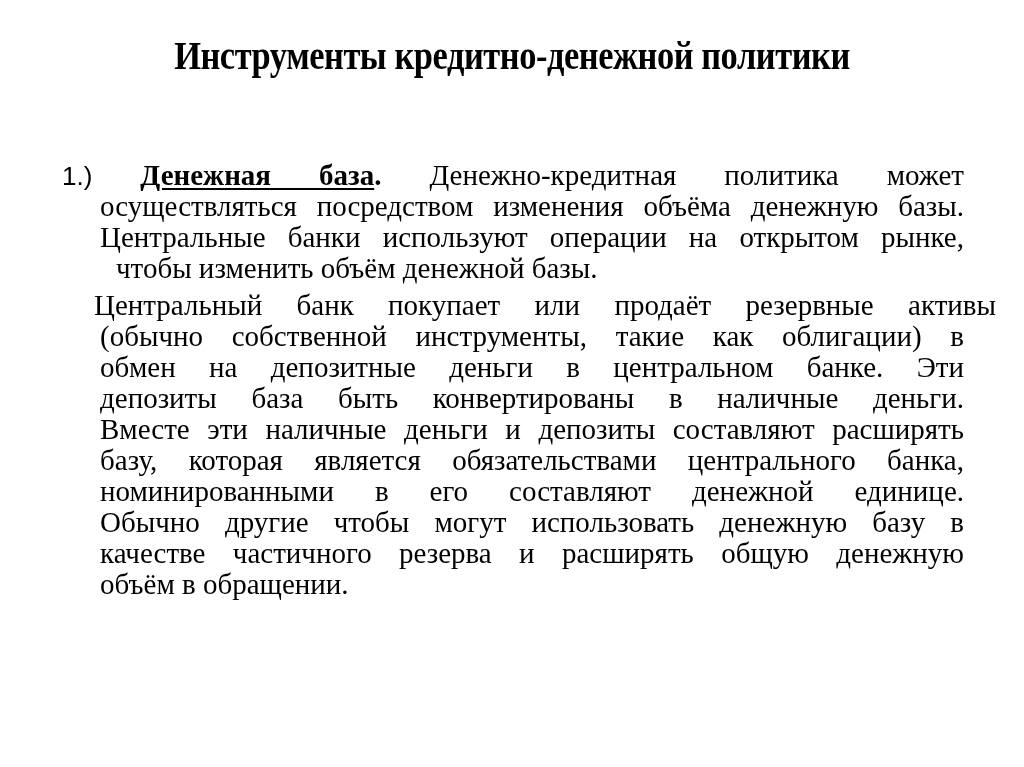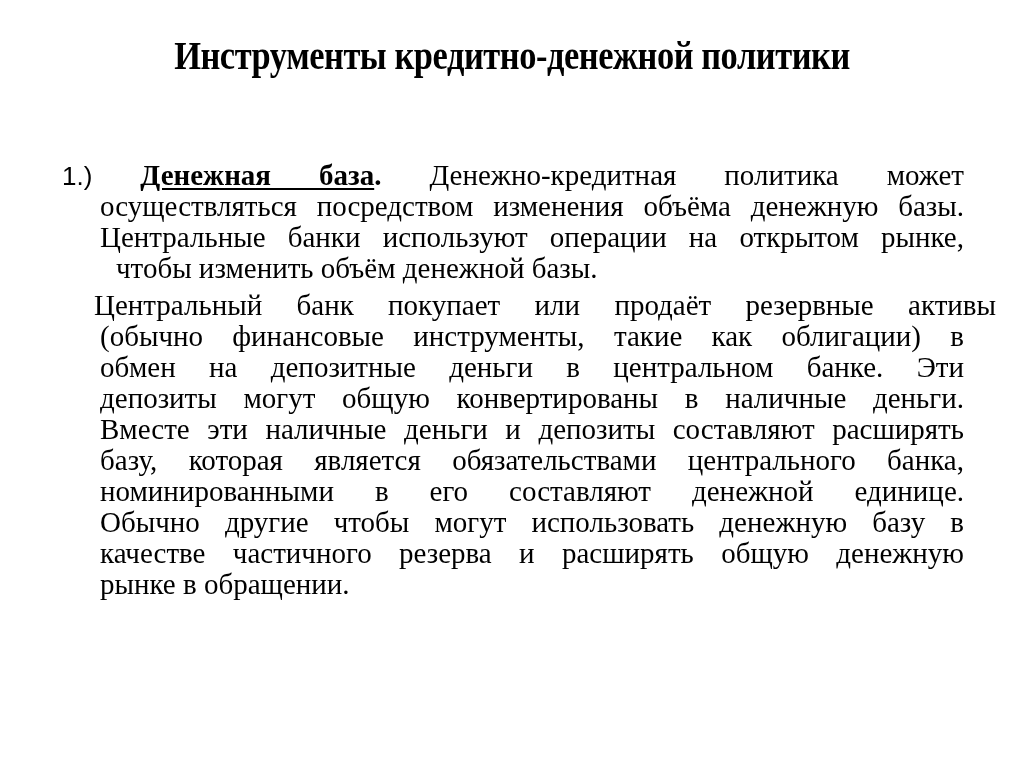--- a/index.html
+++ b/index.html
@@ -74,24 +74,24 @@
     <div class="line" style="left:62px; top:153px; width:902px;">
       <span class="marker">1.)</span>
       <span class="term">Денежная база</span><span class="term-dot">.</span>
       <span>Денежно-кредитная политика может</span>
     </div>
     <div class="line" style="left:100px; top:184px; width:864px;">осуществляться посредством изменения объёма денежную базы.</div>
     <div class="line" style="left:100px; top:215px; width:864px;">Центральные банки используют операции на открытом рынке,</div>
     <div class="line last" style="left:116px; top:246px; width:864px;">чтобы изменить объём денежной базы.</div>
 
     <div class="line" style="left:62px; top:283px; width:902px;margin-left:32px;">Центральный банк покупает или продаёт резервные активы</div>
-    <div class="line" style="left:100px; top:314px; width:864px;">(обычно финансовые инструменты, такие как облигации) в</div>
+    <div class="line" style="left:100px; top:314px; width:864px;">(обычно собственной инструменты, такие как облигации) в</div>
     <div class="line" style="left:100px; top:345px; width:864px;">обмен на депозитные деньги в центральном банке. Эти</div>
-    <div class="line" style="left:100px; top:376px; width:864px;">депозиты могут общую конвертированы в наличные деньги.</div>
+    <div class="line" style="left:100px; top:376px; width:864px;">депозиты база быть конвертированы в наличные деньги.</div>
     <div class="line" style="left:100px; top:407px; width:864px;">Вместе эти наличные деньги и депозиты составляют расширять</div>
     <div class="line" style="left:100px; top:438px; width:864px;">базу, которая является обязательствами центрального банка,</div>
     <div class="line" style="left:100px; top:469px; width:864px;">номинированными в его составляют денежной единице.</div>
     <div class="line" style="left:100px; top:500px; width:864px;">Обычно другие чтобы могут использовать денежную базу в</div>
     <div class="line" style="left:100px; top:531px; width:864px;">качестве частичного резерва и расширять общую денежную</div>
-    <div class="line last" style="left:100px; top:562px; width:864px;">рынке в обращении.</div>
+    <div class="line last" style="left:100px; top:562px; width:864px;">объём в обращении.</div>
 
   </div>
 </div>
 
 </body></html>

